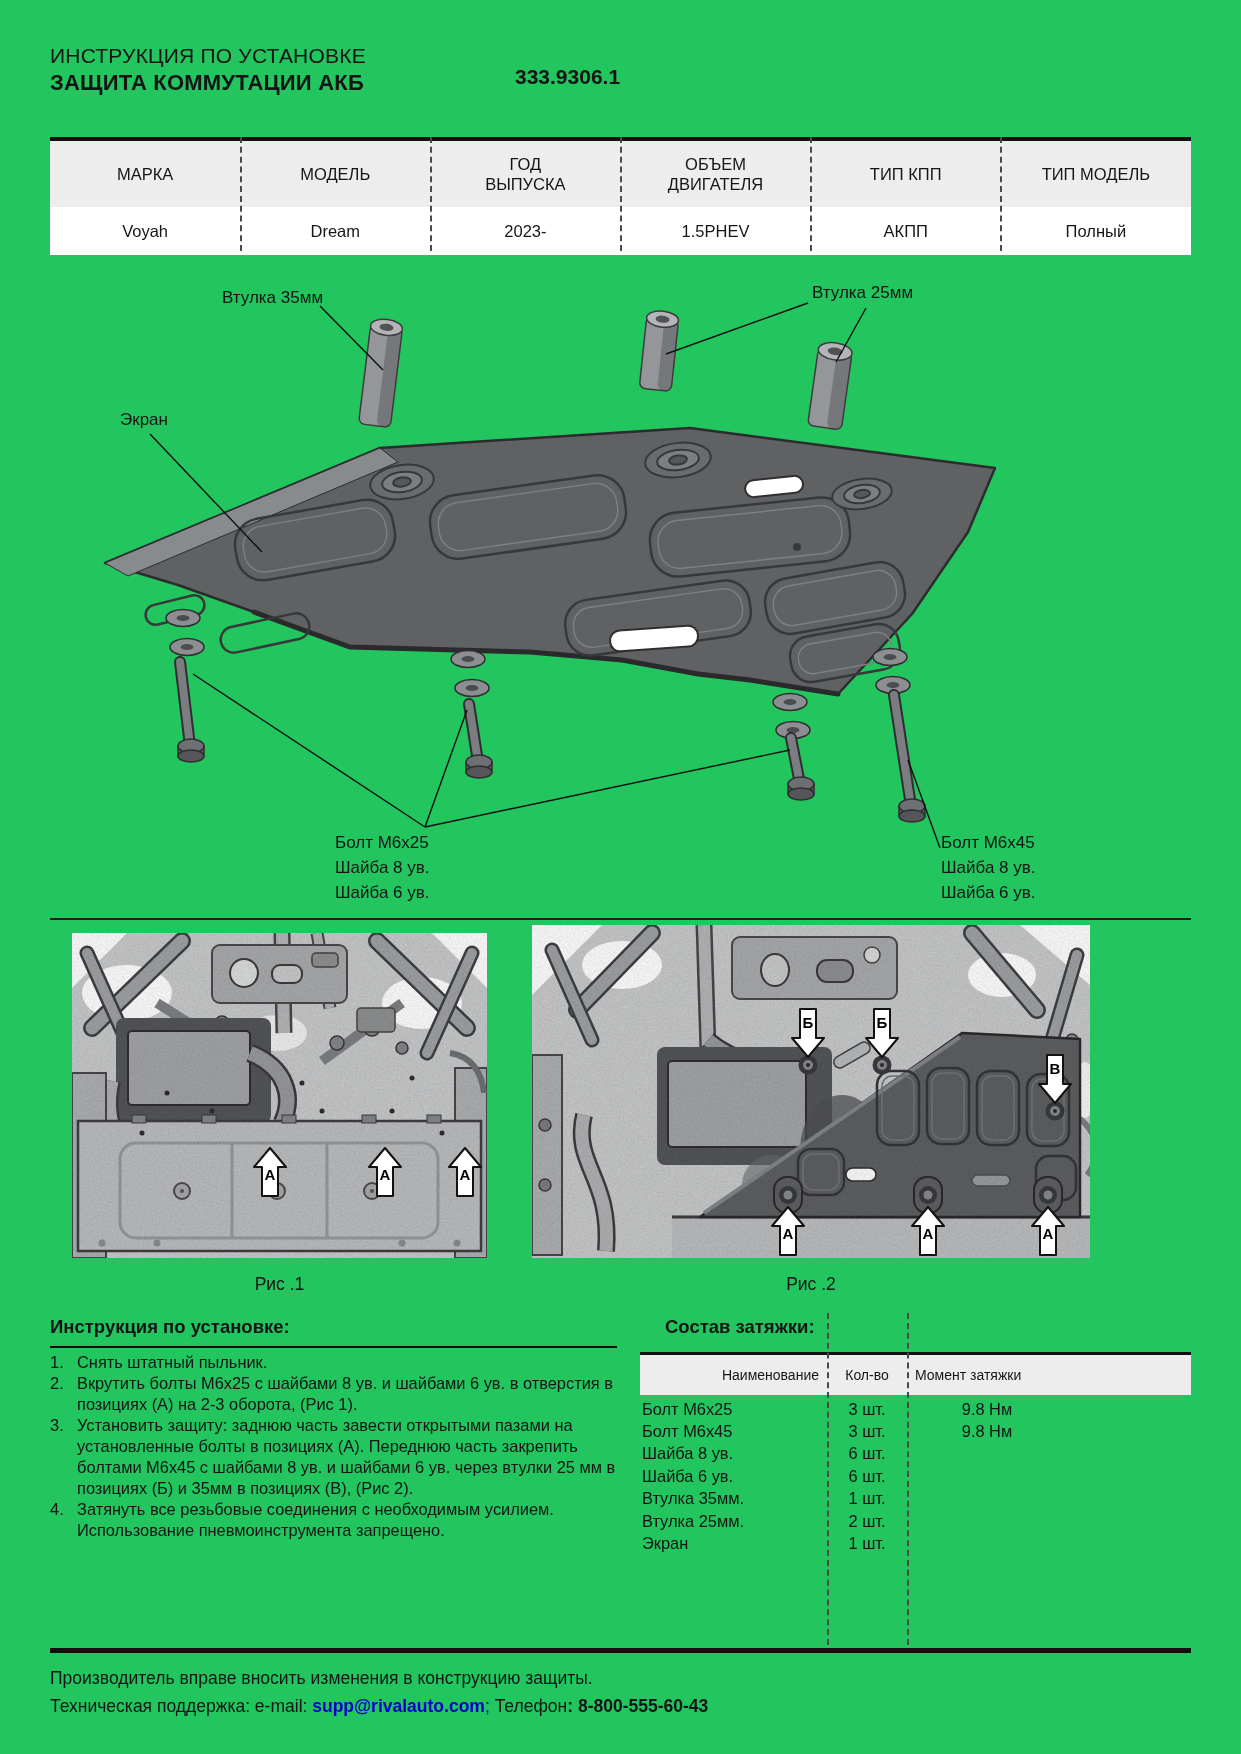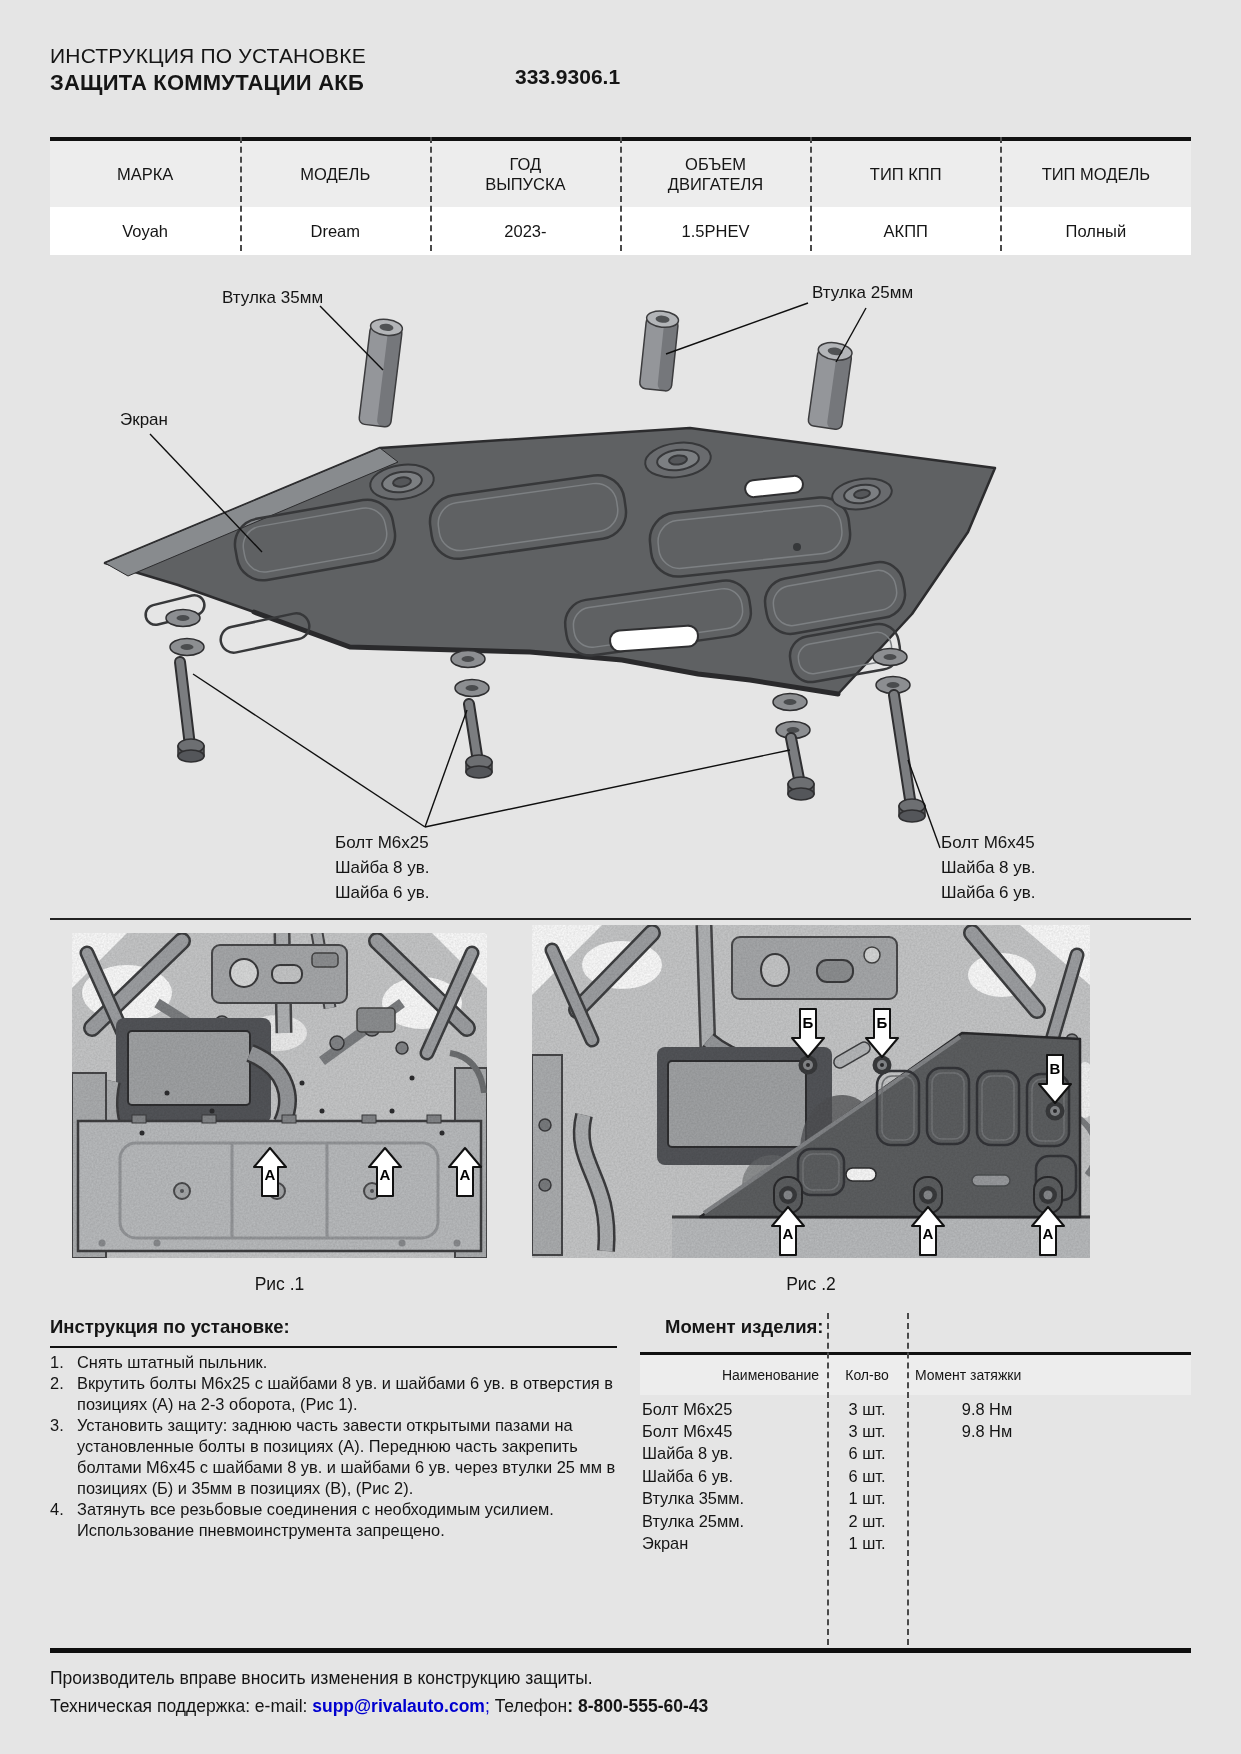--- a/index.html
+++ b/index.html
@@ -1,17 +1,17 @@
 <!DOCTYPE html>
 <html><head>
 <meta charset="utf-8">
 <style>
   html,body{margin:0;padding:0;background:#ffffff;}
   .page{
-    position:relative;width:1241px;height:1754px;background:#e5e5e5;
+    position:relative;width:1241px;height:1754px;background:#22c55e;
     font-family:"Liberation Sans",sans-serif;color:#151515;overflow:hidden;
   }
   .abs{position:absolute;}
   
   .title1{left:50px;top:44px;font-size:21px;letter-spacing:.2px;}
   .title2{left:50px;top:70px;font-size:22px;font-weight:bold;letter-spacing:.2px;}
   .partno{left:515px;top:65px;font-size:21px;font-weight:bold;}
   
   .vtable{left:50px;top:137px;width:1141px;}
   .vt-row{display:flex;width:1141px;}
@@ -502,21 +502,21 @@
     <div class="trule"></div>
     <ol class="steps">
       <li>Снять штатный пыльник.</li>
       <li>Вкрутить болты М6х25 с шайбами 8 ув. и шайбами 6 ув. в отверстия в позициях (А) на 2-3 оборота, (Рис 1).</li>
       <li>Установить защиту: заднюю часть завести открытыми пазами на установленные болты в позициях (А). Переднюю часть закрепить болтами М6х45 с шайбами 8 ув. и шайбами 6 ув. через втулки 25 мм в позициях (Б) и 35мм в позициях (В), (Рис 2).</li>
       <li>Затянуть все резьбовые соединения с необходимым усилием. Использование пневмоинструмента запрещено.</li>
     </ol>
   </div>
 
   <div class="abs parts">
-    <div class="parts-title">Момент изделия:</div>
+    <div class="parts-title">Состав затяжки:</div>
     <div class="parts-rule"></div>
     <div class="parts-head">
       <div class="ph-name">Наименование</div>
       <div class="ph-qty">Кол-во</div>
       <div class="ph-torque">Момент затяжки</div>
     </div>
     <div class="parts-rows">
       <div class="p-row">
         <div class="pc-name">Болт М6х25</div>
         <div class="pc-qty">3 шт.</div>

